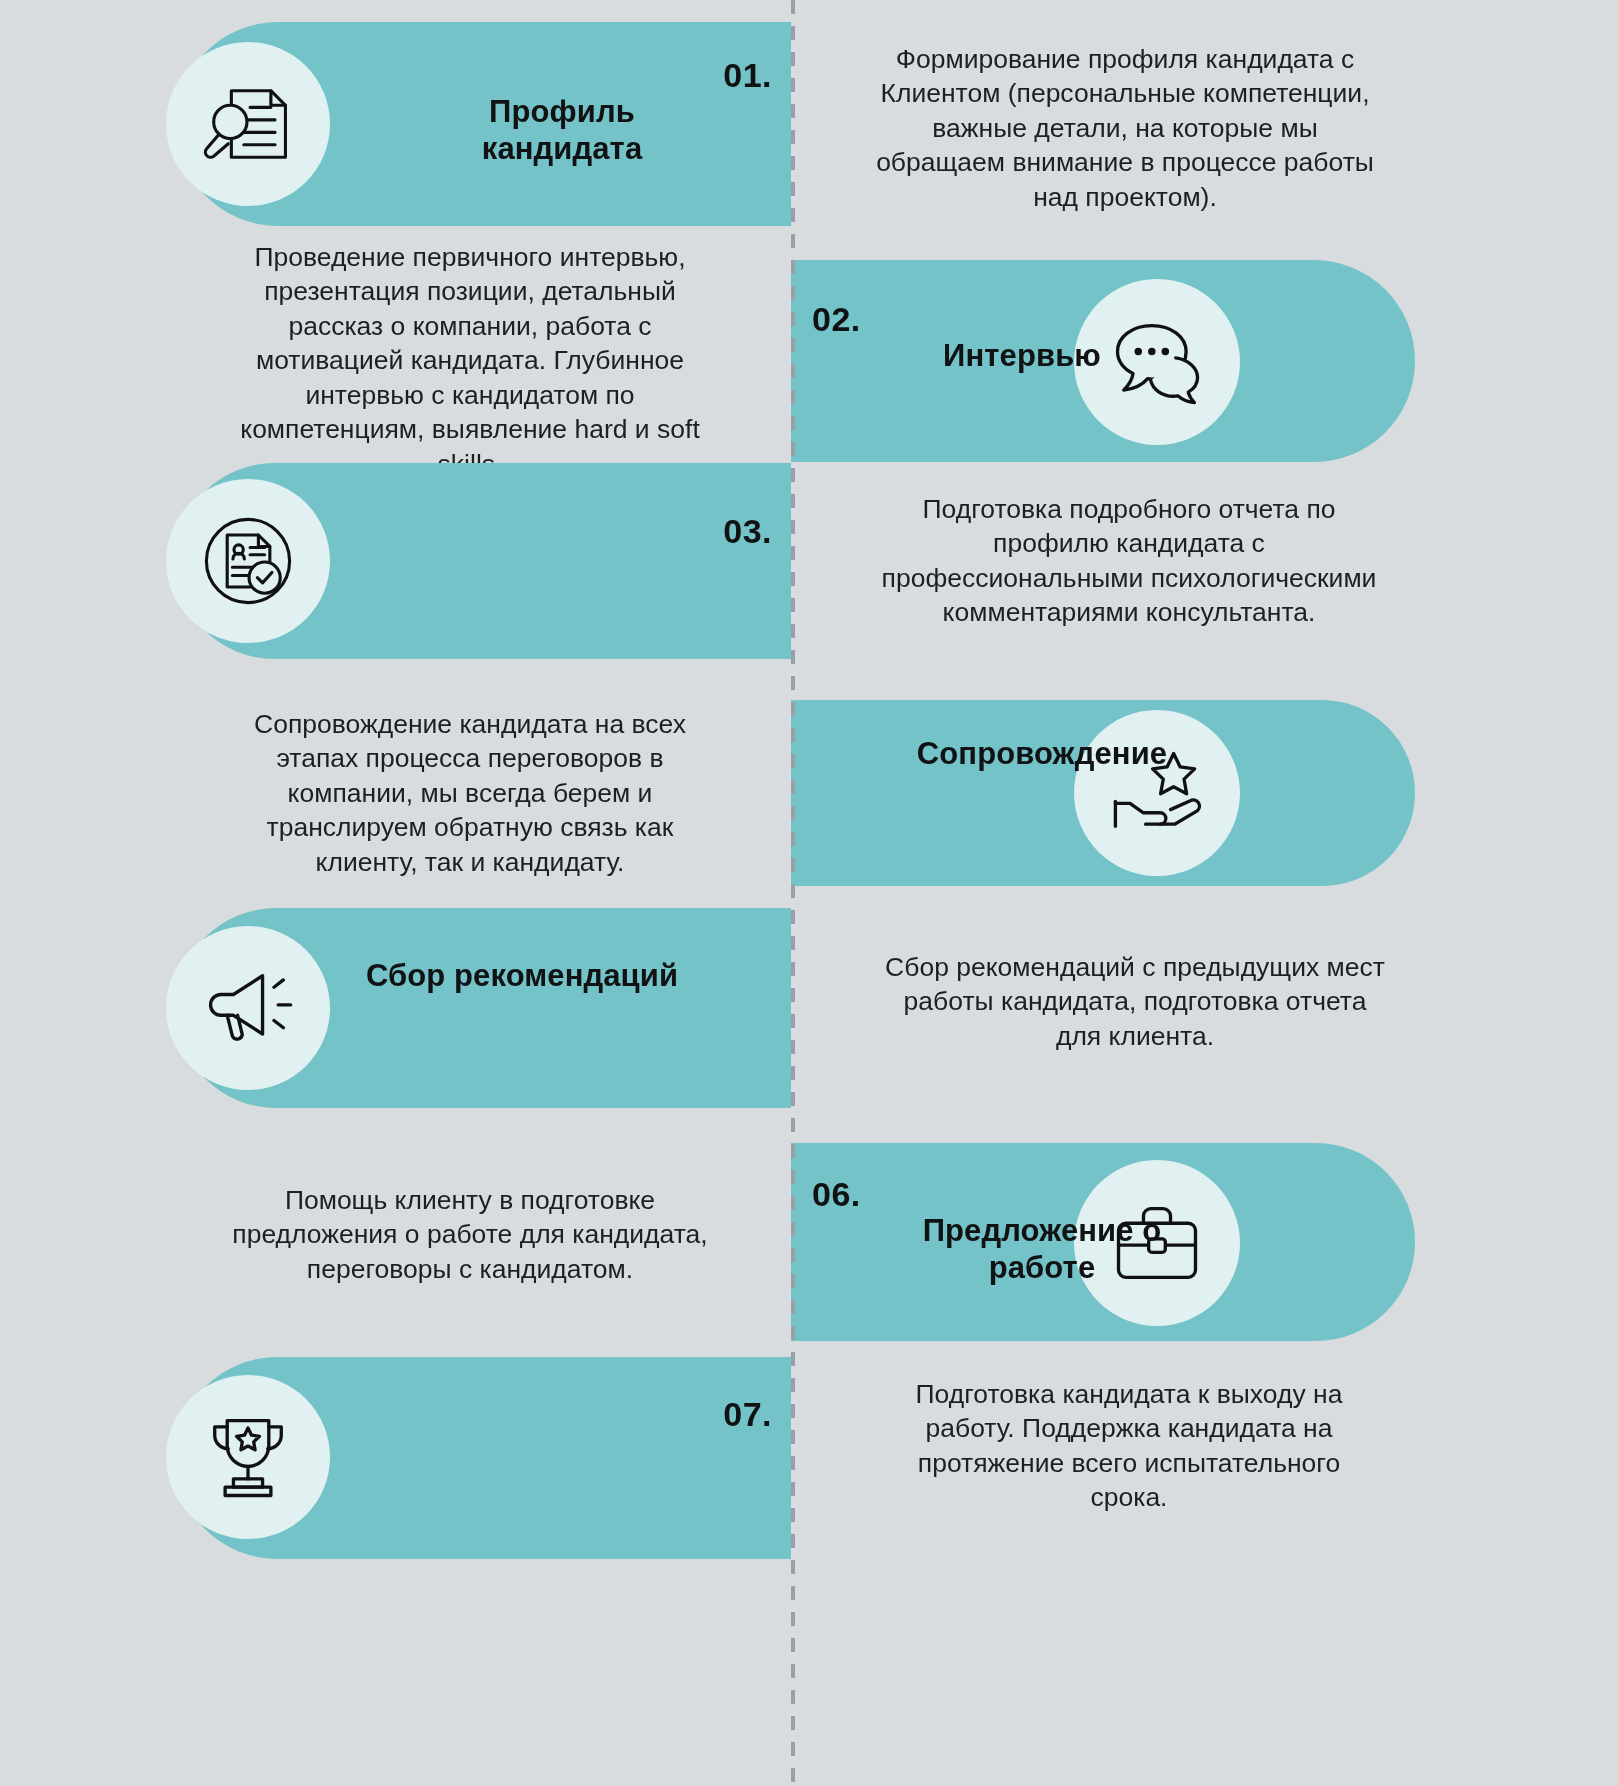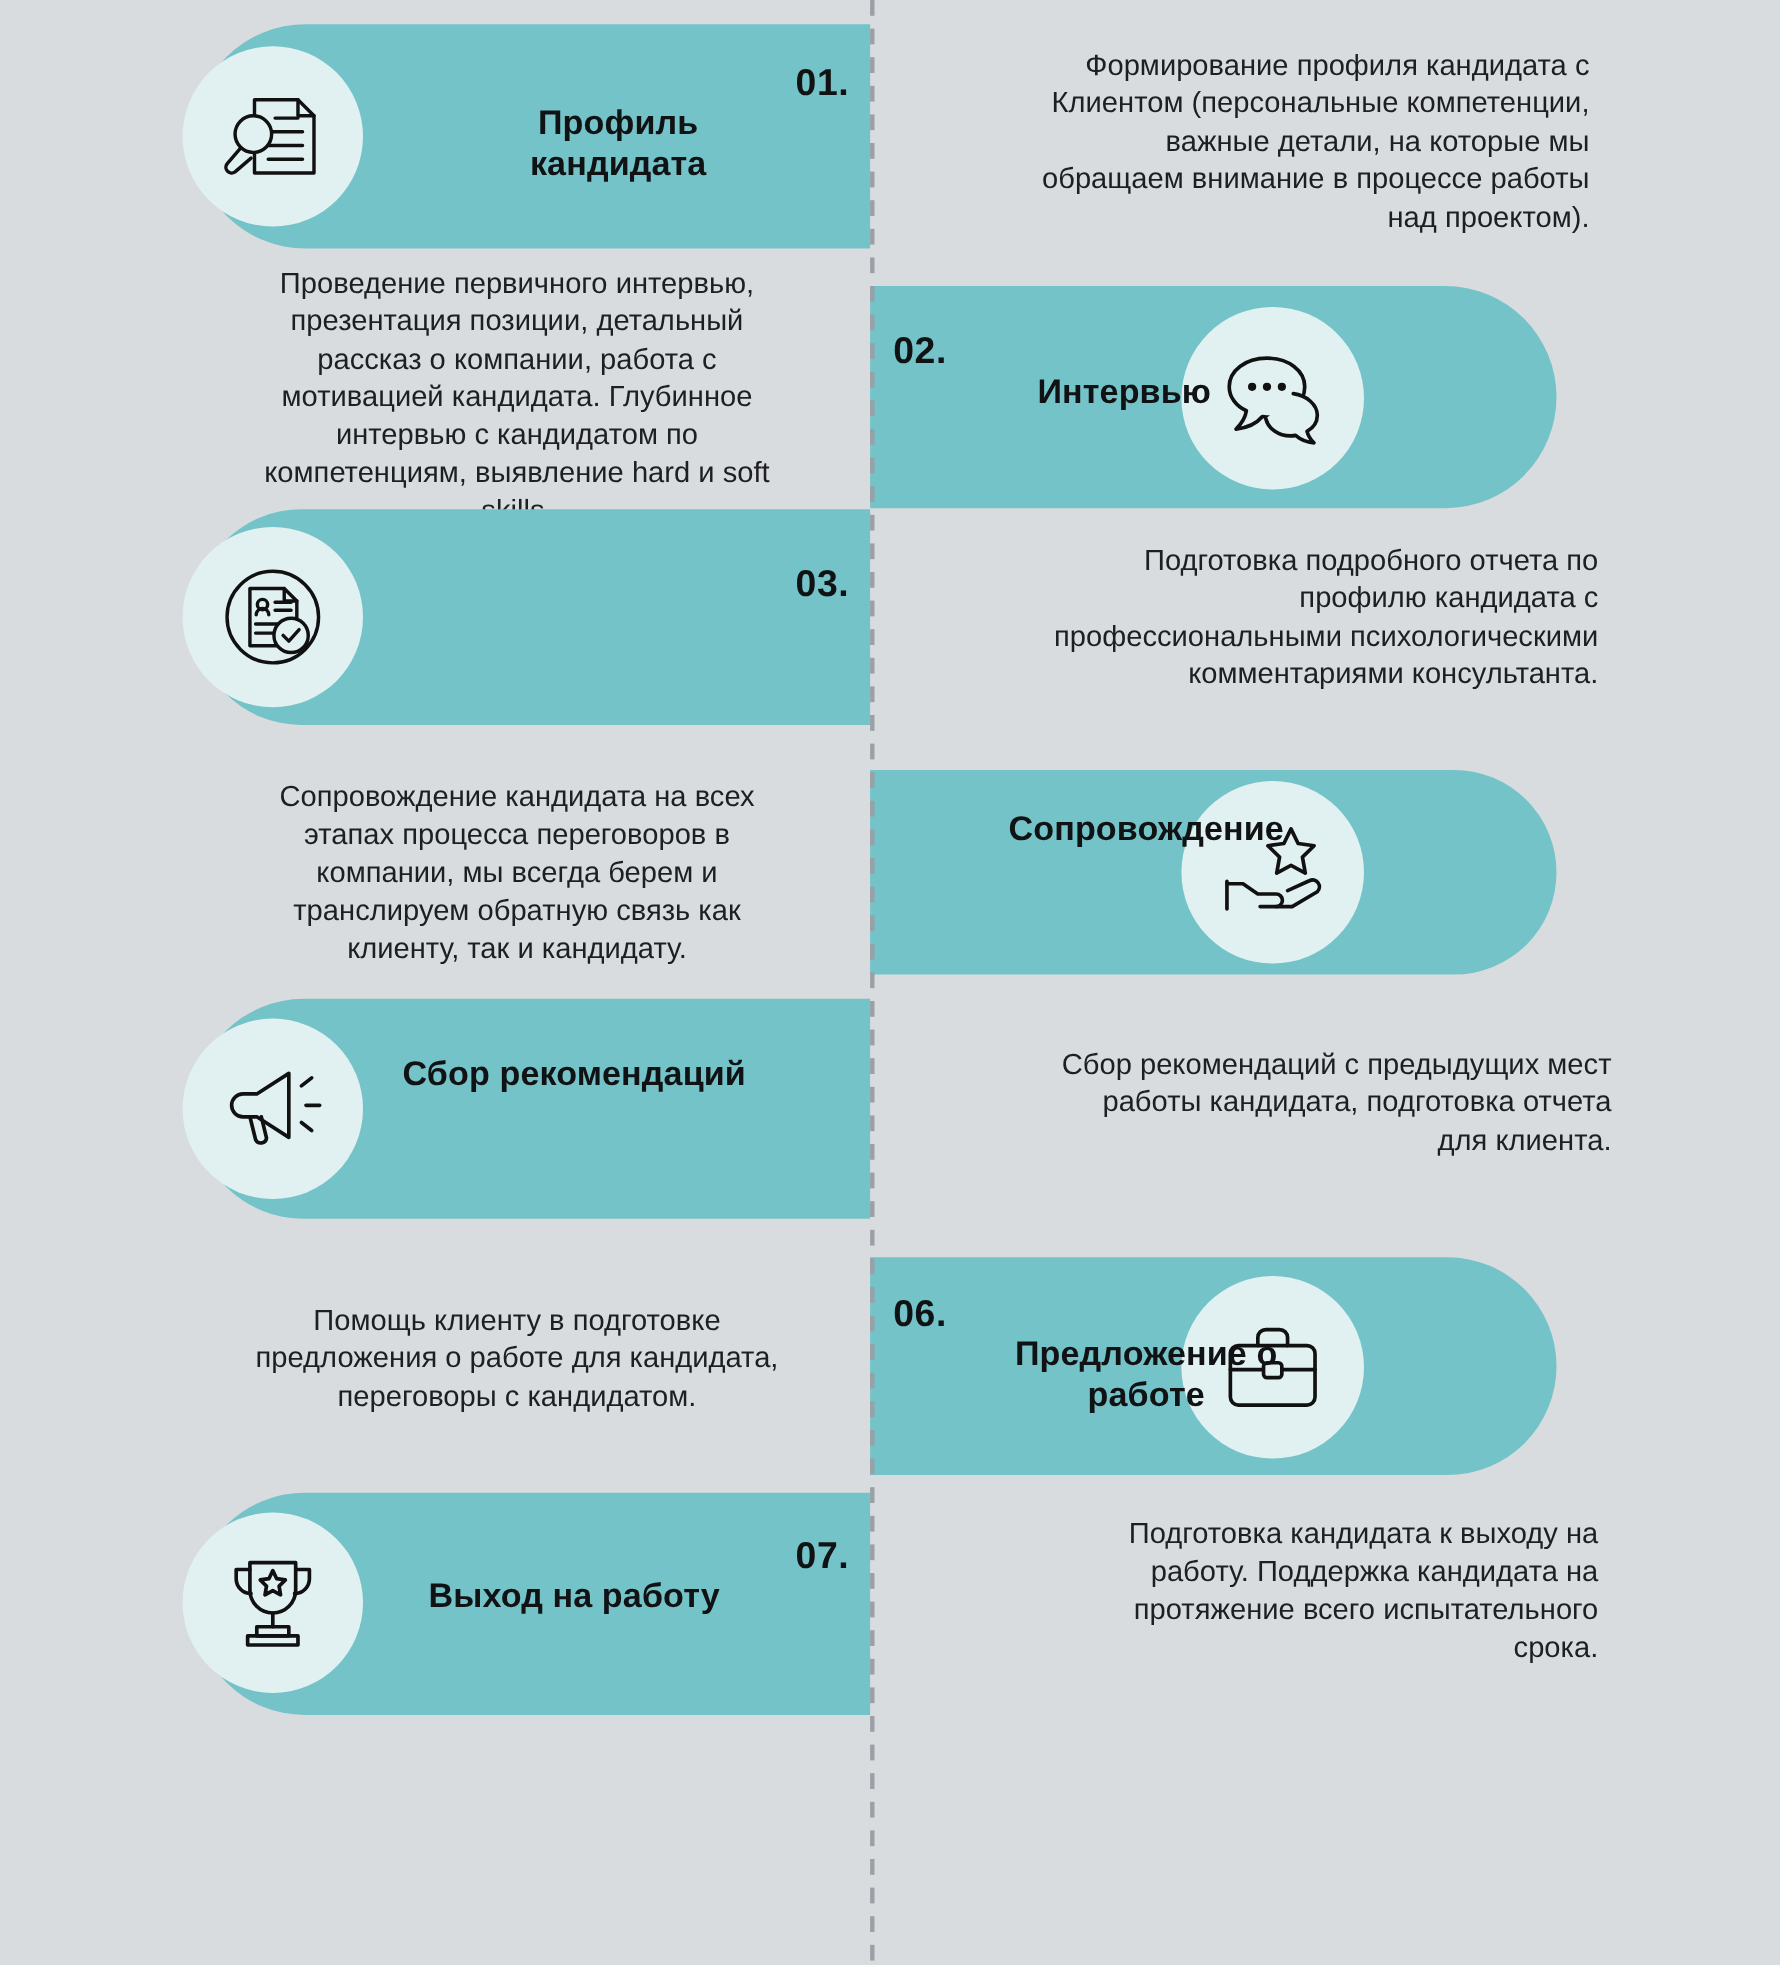--- a/index.html
+++ b/index.html
@@ -83,21 +83,21 @@
 
   
   .desc {
     position: absolute;
     color: #1d1f21;
     font-size: 26.5px;
     line-height: 1.30;
     white-space: pre-line;
   }
   .desc.ralign { text-align: center; }
-  .desc.lalign { text-align: right; }
+  .desc.lalign { text-align: center; }
 </style>
 </head>
 <body>
 
 <div class="infographic">
 
   <div class="spine"></div>
 
   <div class="row">
     <div class="pill left" style="top:22px;height:204px;"></div>
@@ -234,21 +234,20 @@
         <path d="M30 21 H18 v8 a13 13 0 0 0 13 13"></path>
         <path d="M70 21 h12 v8 a13 13 0 0 1 -13 13"></path>
         <path d="M50 59 v12"></path>
         <path d="M36 71 h28 v8 H36 z"></path>
         <path d="M28 79 h44 v8 H28 z"></path>
         <path d="M50 22 l3.4 7 l7.6 1.1 l-5.5 5.4 l1.3 7.6 l-6.8 -3.6 l-6.8 3.6 l1.3 -7.6 l-5.5 -5.4 l7.6 -1.1 z"></path>
       </svg>
     </div>
     <div class="titleblock ralign" style="right:846px;top:1395px;width:500px;">
       <div class="num">07.</div>
-      <div class="ttl" style="white-space:pre-line;">Выход на работу</div>
     </div>
     <div class="desc lalign" style="left:805px;top:1377px;width:648px;">Подготовка кандидата к выходу на
 работу. Поддержка кандидата на
 протяжение всего испытательного
 срока.</div>
   </div>
 
 </div>
 
 </body></html>

